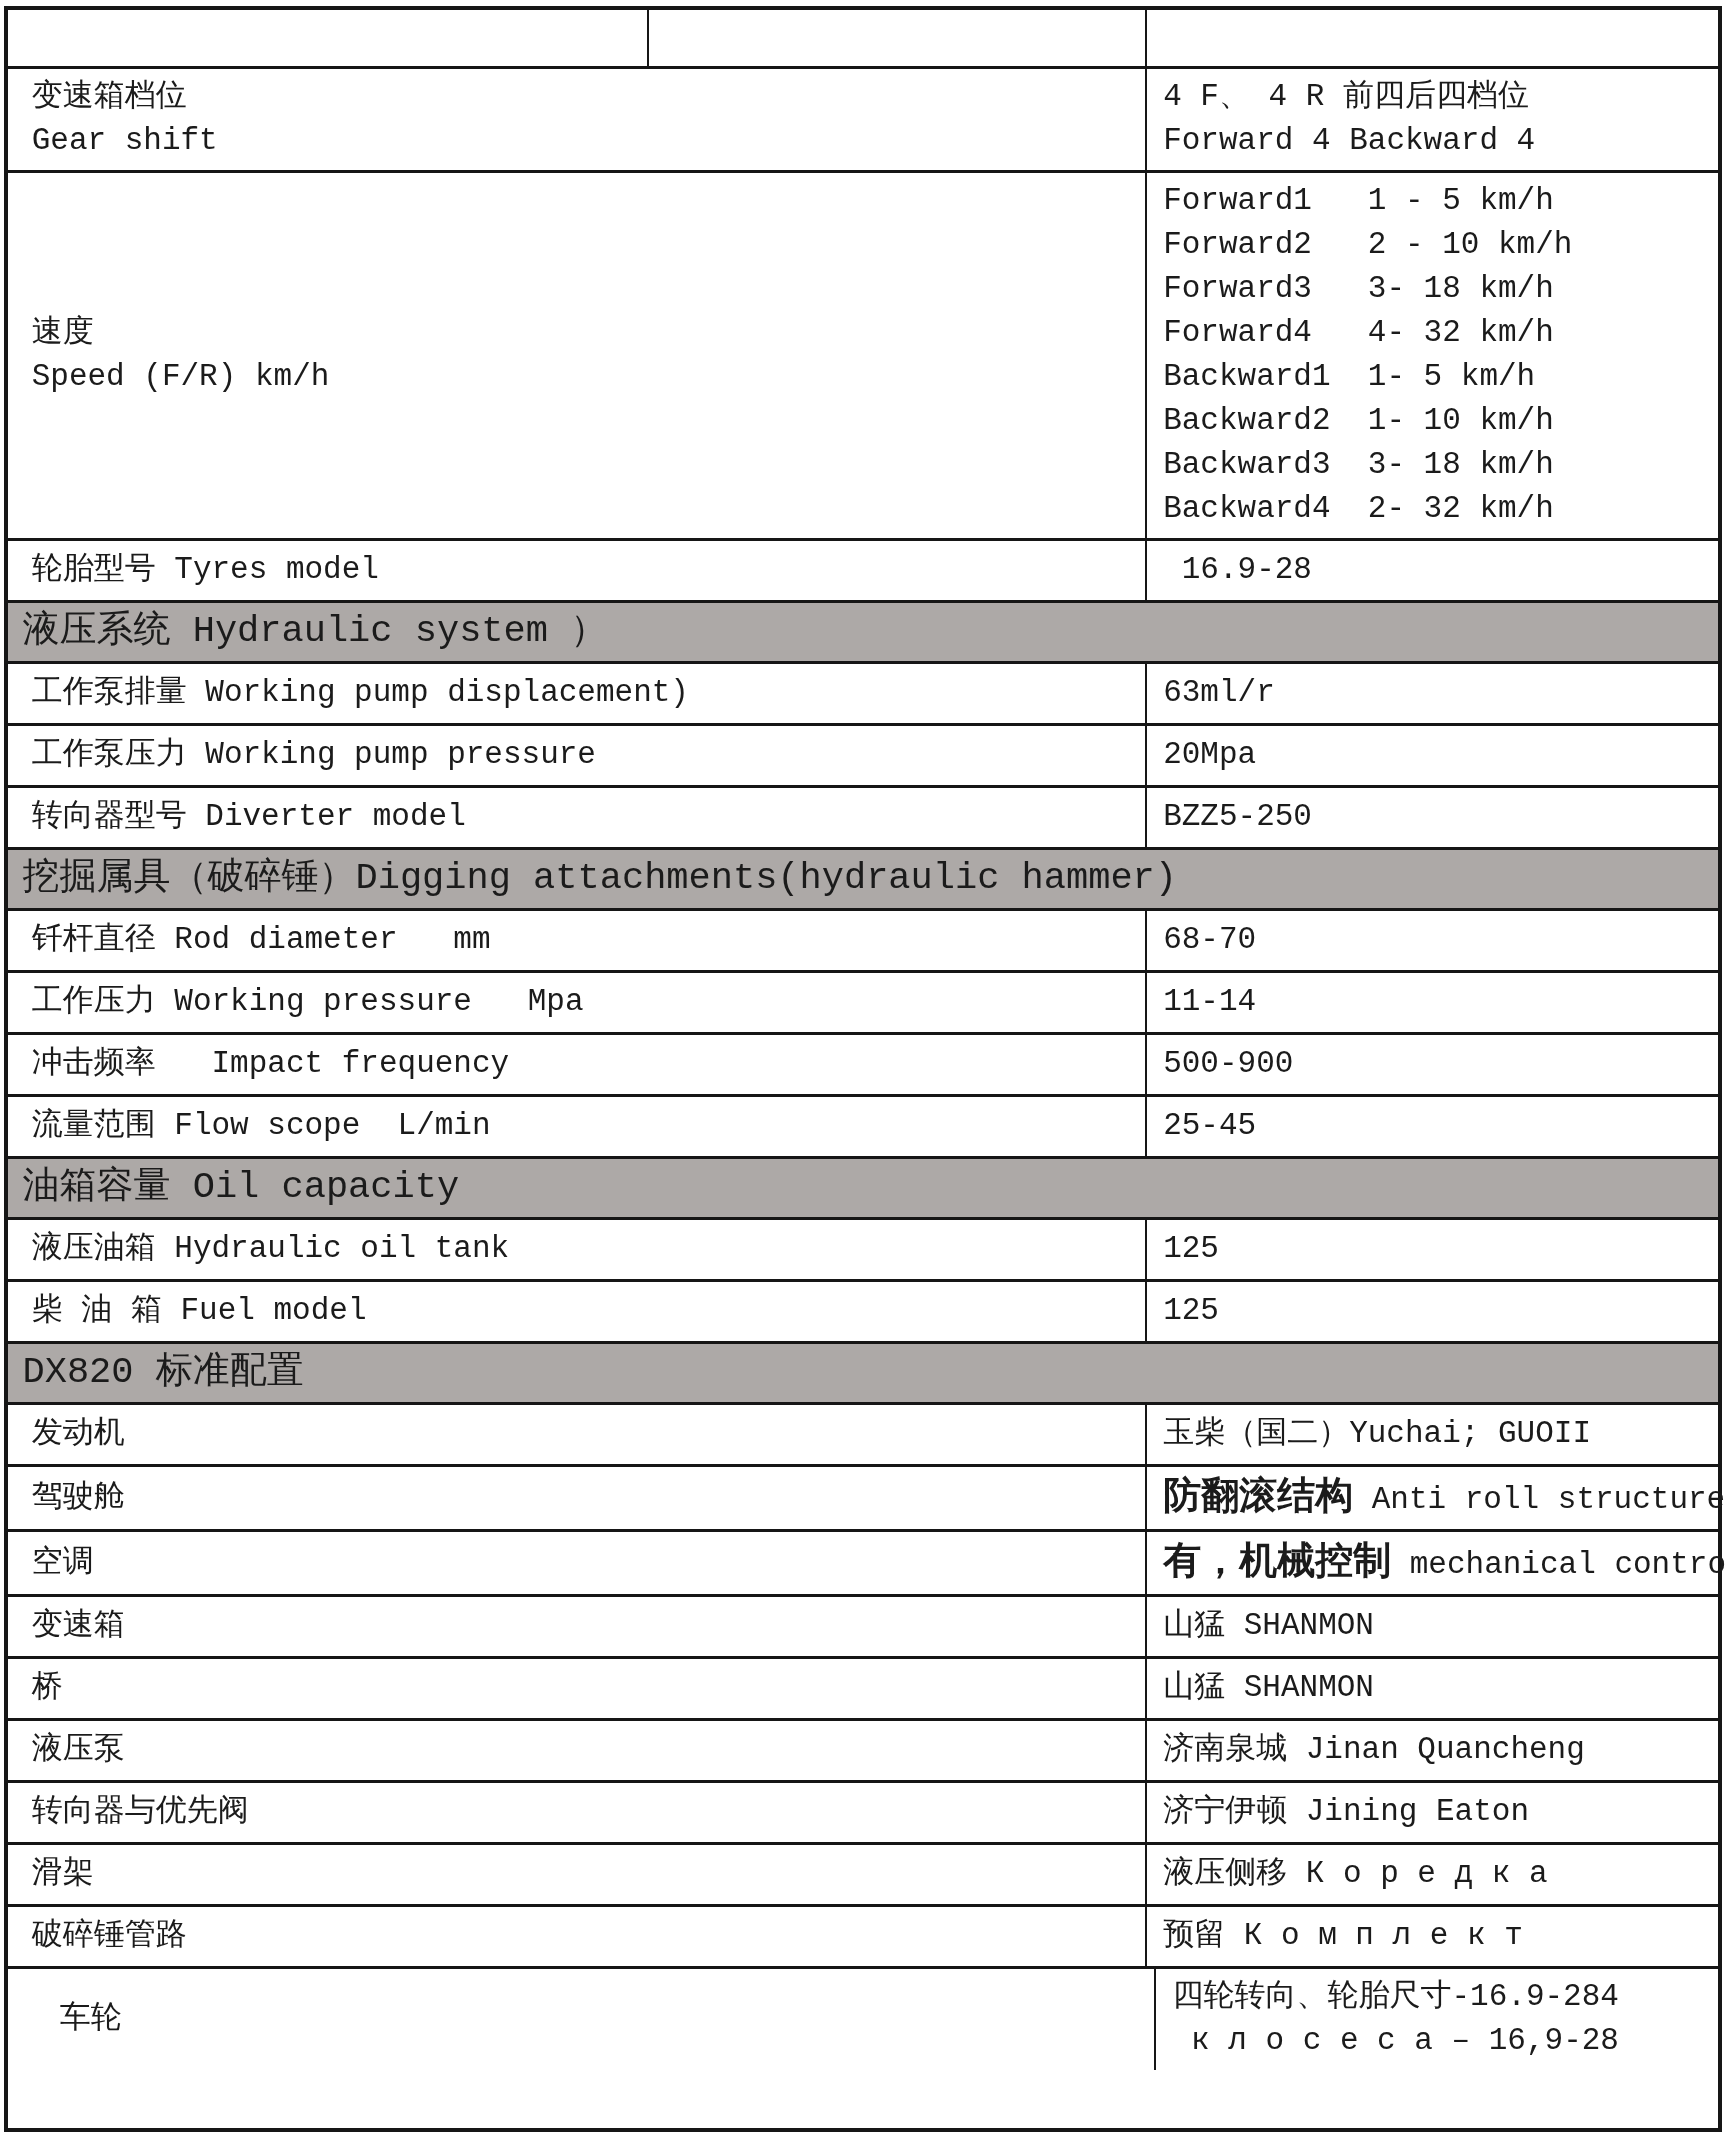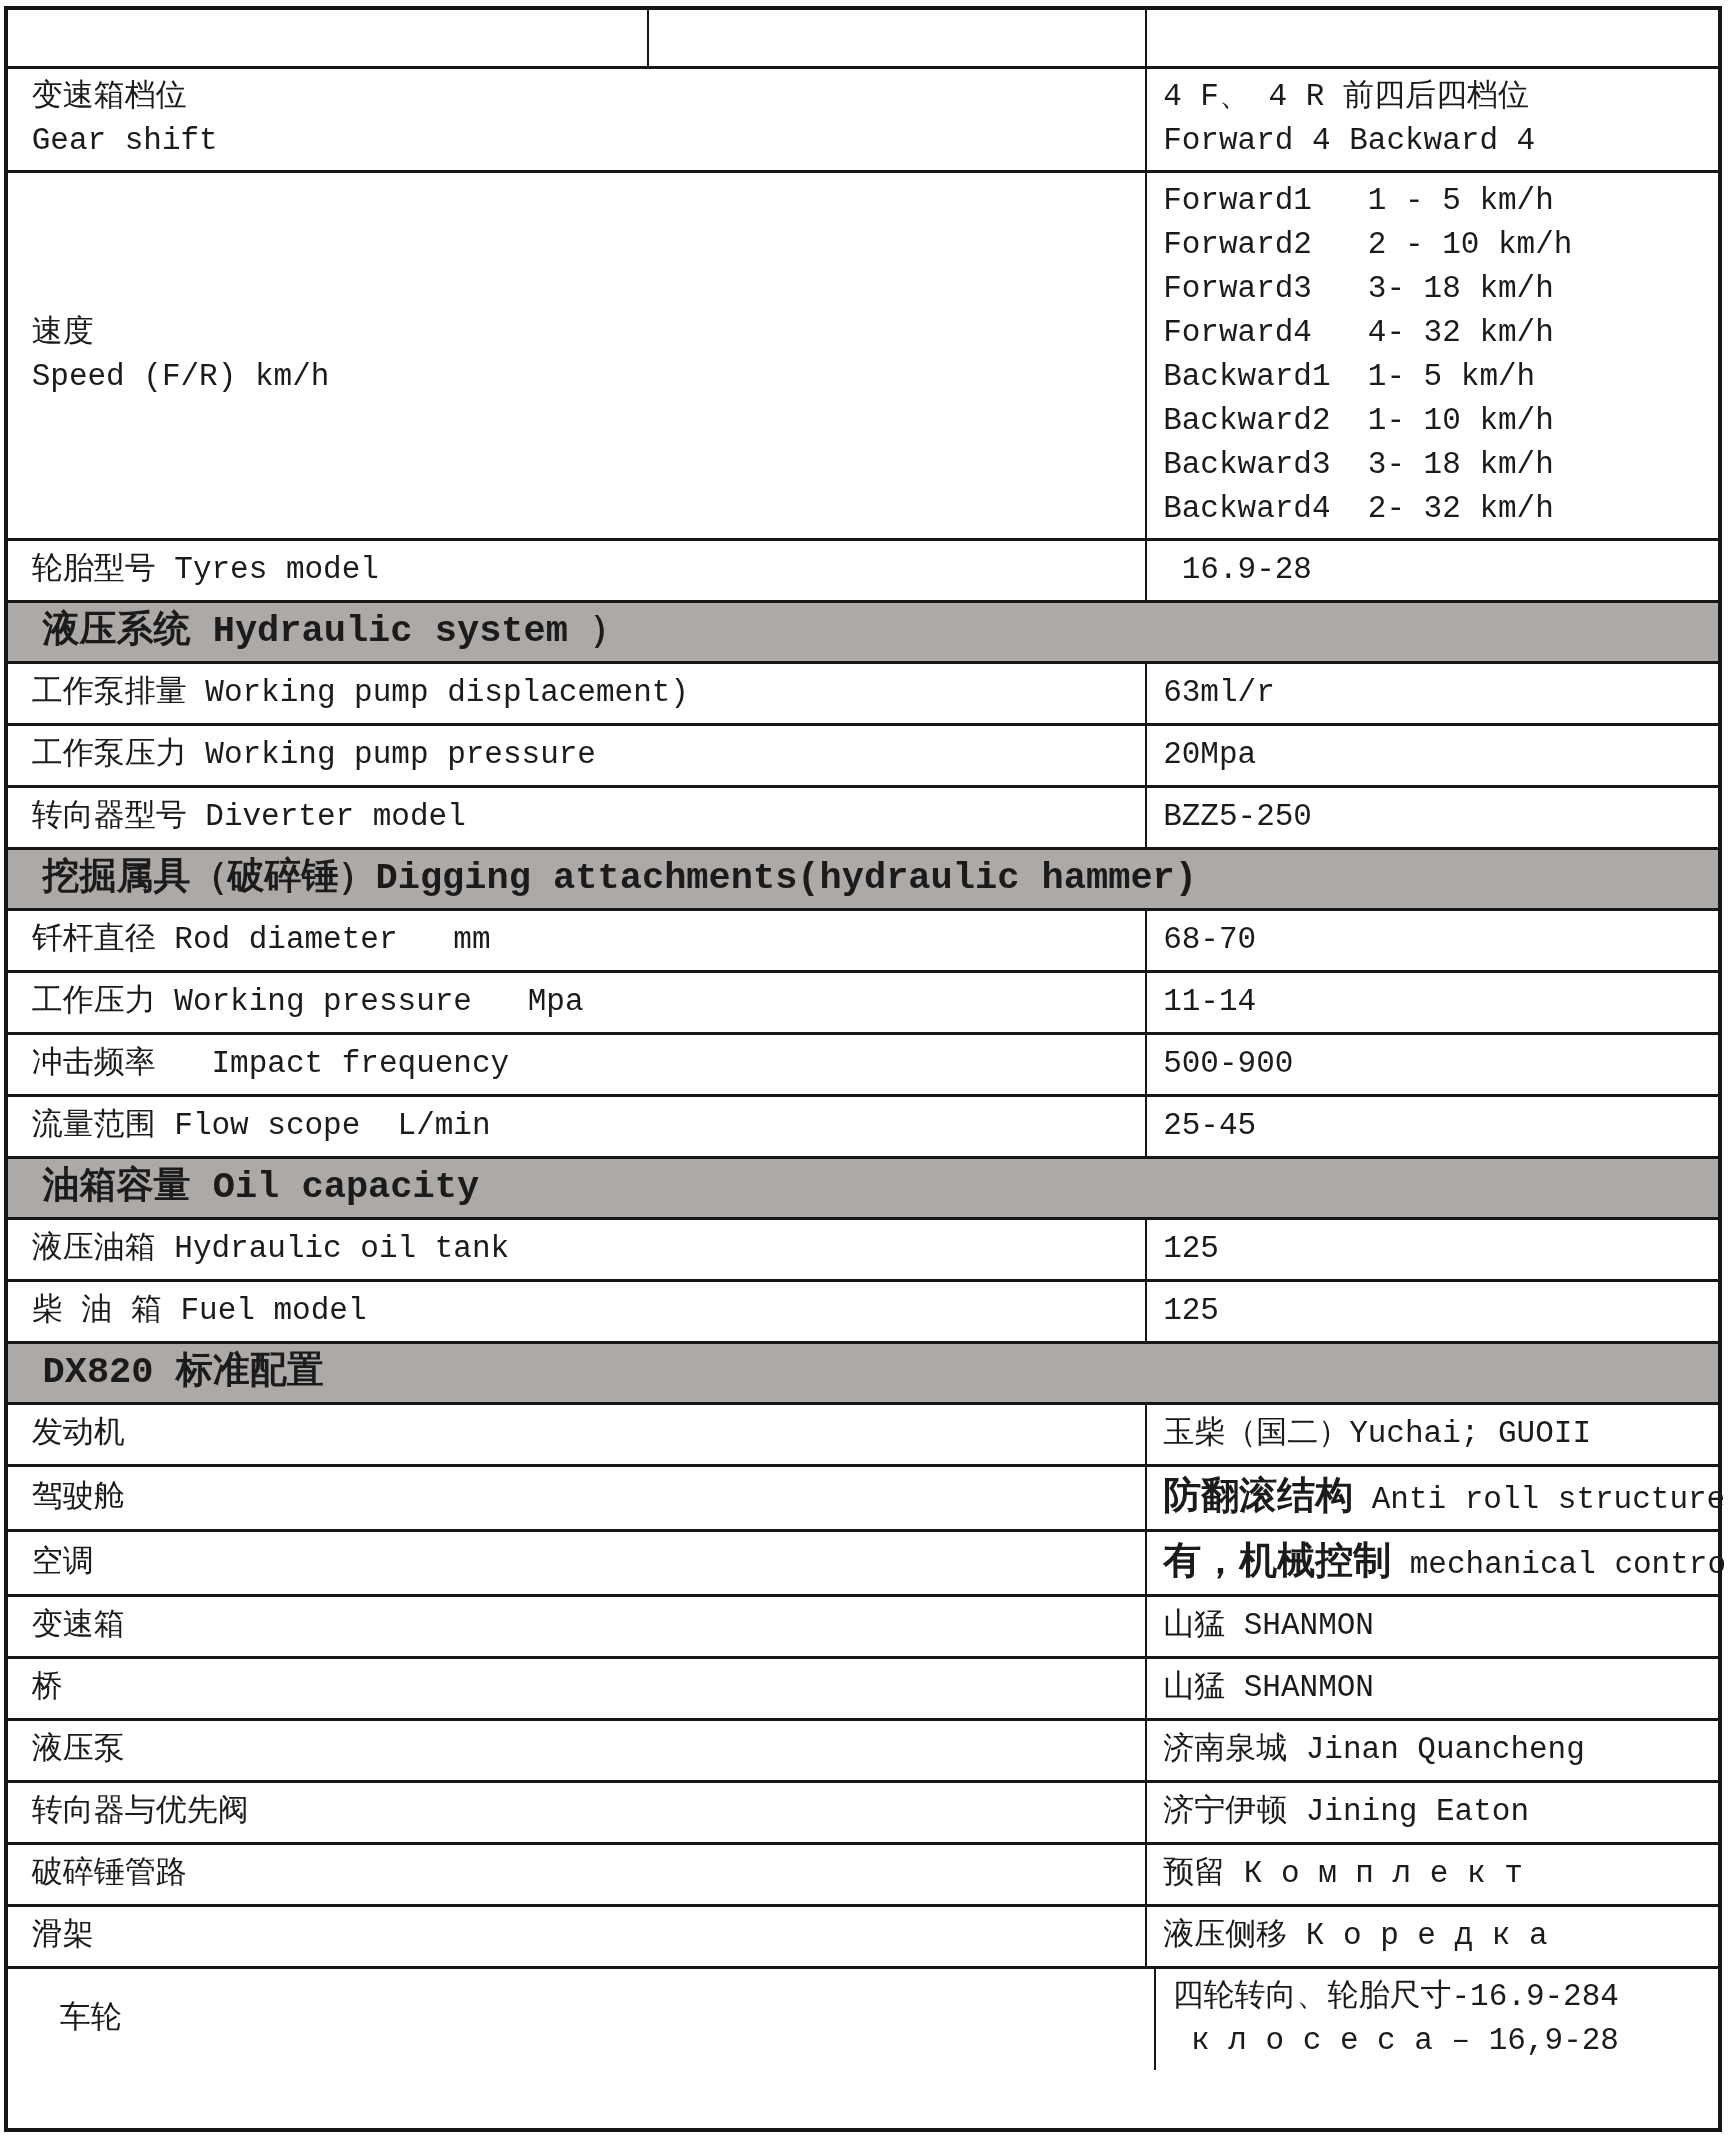--- a/index.html
+++ b/index.html
@@ -16,22 +16,22 @@
   .row-top .c3{flex:1 1 auto;}
   
   .row-data{min-height:62px;}
   .cell{display:flex;flex-direction:column;justify-content:center;box-sizing:border-box;}
   .label-cell{flex:0 0 66.6%;border-right:2.8px solid #161616;padding:6.5px 9.2px 6.5px 24px;}
   .value-cell{flex:1 1 auto;padding:6.5px 7.4px 6.5px 16.6px;}
   .line{font-size:31px;line-height:44px;white-space:pre;}
   .seg-bold{font-weight:700;font-family:"Liberation Sans","DejaVu Sans",sans-serif;font-size:38px;}
   
   .row-header{min-height:61px;display:flex;align-items:center;padding-left:14.8px;box-sizing:border-box;}
-  .header-text{font-size:37px;font-weight:700;line-height:1.15;white-space:pre;
-               font-family:"Liberation Mono","DejaVu Sans Mono",monospace;margin-left:20px;}
+  .header-text{font-size:37px;font-weight:400;line-height:1.15;white-space:pre;
+               font-family:"Liberation Mono","DejaVu Sans Mono",monospace;}
 </style>
 </head>
 <body>
 
 <div class="page">
   <div class="tbl">
       <div class="row row-top">
         <div class="c1"></div>
         <div class="c2"></div>
         <div class="c3"></div>
@@ -205,32 +205,32 @@
       <div class="row row-data">
         <div class="cell label-cell">
           <div class="line"><span>转向器与优先阀</span></div>
         </div>
         <div class="cell value-cell">
           <div class="line"><span>济宁伊顿 Jining Eaton</span></div>
         </div>
       </div>
       <div class="row row-data">
         <div class="cell label-cell">
+          <div class="line"><span>滑架</span></div>
+        </div>
+        <div class="cell value-cell">
+          <div class="line"><span>液压侧移 К о р е д к а</span></div>
+        </div>
+      </div>
+      <div class="row row-data">
+        <div class="cell label-cell">
           <div class="line"><span>破碎锤管路</span></div>
         </div>
         <div class="cell value-cell">
           <div class="line"><span>预留 К о м п л е к т</span></div>
-        </div>
-      </div>
-      <div class="row row-data">
-        <div class="cell label-cell">
-          <div class="line"><span>滑架</span></div>
-        </div>
-        <div class="cell value-cell">
-          <div class="line"><span>液压侧移 К о р е д к а</span></div>
         </div>
       </div>
       <div class="row row-data">
         <div class="cell label-cell">
           <div class="line"><span>车轮</span></div>
         </div>
         <div class="cell value-cell">
           <div class="line"><span>四轮转向、轮胎尺寸-16.9-284</span></div>
           <div class="line"><span> к л о с е с а – 16,9-28</span></div>
         </div>

